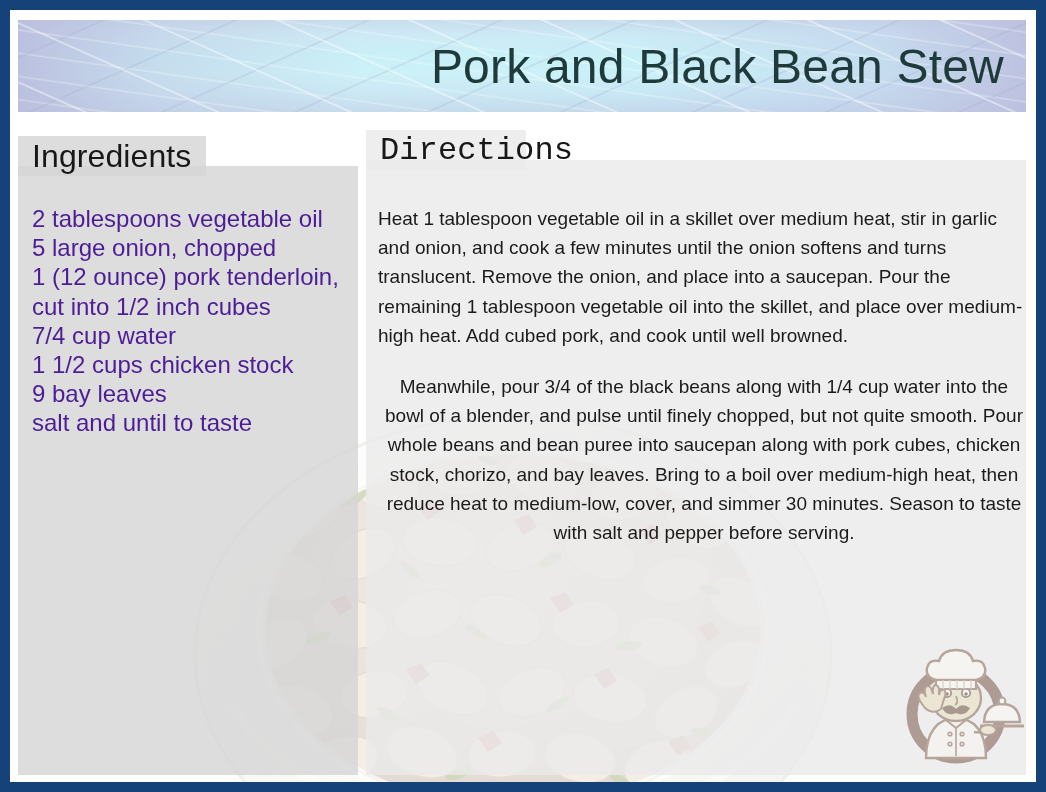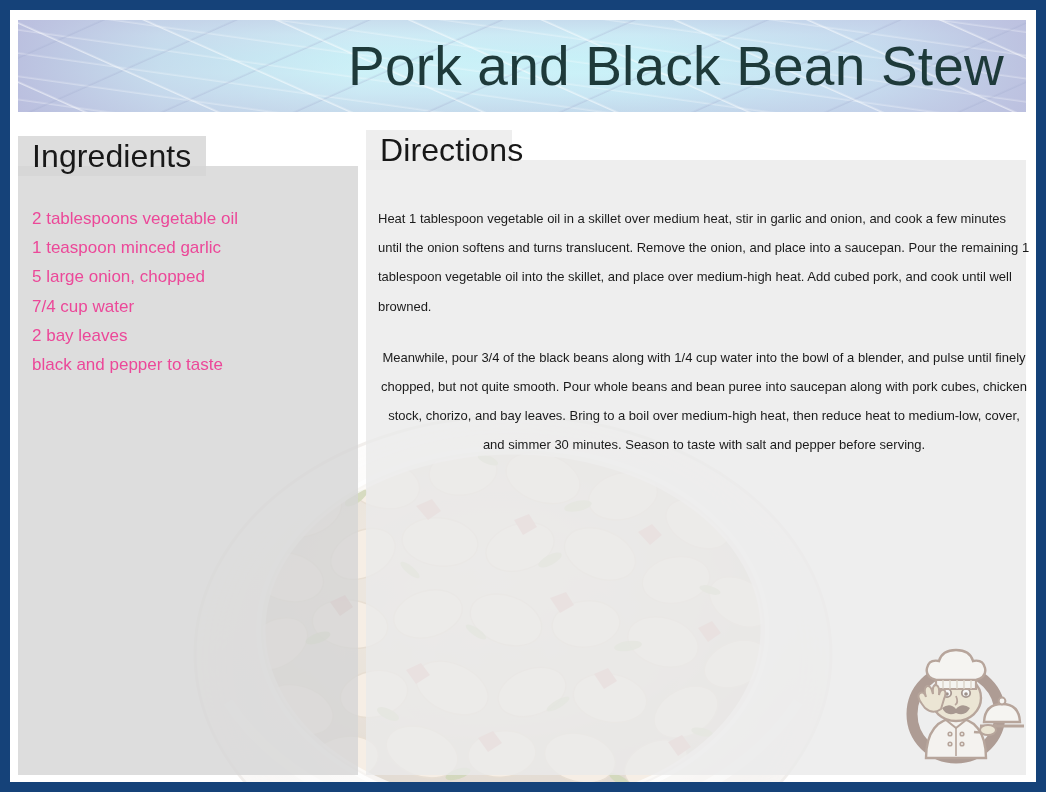--- a/index.html
+++ b/index.html
@@ -66,21 +66,21 @@
         rgba(255,255,255,0.00) 11px,
         rgba(255,255,255,0.30) 12px,
         rgba(255,255,255,0.00) 14px,
         rgba(255,255,255,0.00) 23px);
   }
   #recipe-title {
     position:absolute;
     right:22px; top:50%;
     transform:translateY(-50%);
     color:#1e3a3a;
-    font-size:55px;
+    font-size:48px;
     font-weight:400;
     letter-spacing:0.2px;
     white-space:nowrap;
   }
 
   
   #food-photo {
     position:absolute;
     left:148px; top:392px;
     width:710px; height:560px;
@@ -117,40 +117,41 @@
     letter-spacing:0.1px;
   }
   #ingredients-tab {
     left:8px;
     width:188px;
     background:rgba(214,214,214,0.82);
   }
   #directions-tab {
     left:356px;
     top:120px;
-    width:146px;
+    width:160px;
     background:rgba(234,234,234,0.80);
+    font-family:Liberation Mono, monospace;
   }
 
   
   #ingredients-list {
     position:absolute;
     left:22px; top:194px;
     width:318px;
-    font-size:17px;
+    font-size:24px;
     line-height:29.2px;
-    color:#ec4899;
+    color:#4c1d95;
   }
   #ingredients-list .ing-line { white-space:normal; }
 
   #directions-body {
     position:absolute;
     left:368px; top:194px;
     width:652px;
-    font-size:13px;
+    font-size:19px;
     line-height:29.2px;
     color:#1b1b1b;
   }
   #directions-body p { margin-bottom:22px; }
   #directions-body p:last-child { margin-bottom:0;text-align:center; }
 
   
   #chef-logo {
     position:absolute;
     right:12px; bottom:8px;
@@ -277,25 +278,26 @@
       <div id="banner-texture"></div>
       <div id="recipe-title">Pork and Black Bean Stew</div>
     </div>
 
     <div class="panel" id="ingredients-panel"></div>
     <div class="panel-tab" id="ingredients-tab">
       <span>Ingredients</span>
     </div>
     <div id="ingredients-list">
         <div class="ing-line">2 tablespoons vegetable oil</div>
-        <div class="ing-line">1 teaspoon minced garlic</div>
         <div class="ing-line">5 large onion, chopped</div>
+        <div class="ing-line">1 (12 ounce) pork tenderloin, cut into 1/2 inch cubes</div>
         <div class="ing-line">7/4 cup water</div>
-        <div class="ing-line">2 bay leaves</div>
-        <div class="ing-line">black and pepper to taste</div>
+        <div class="ing-line">1 1/2 cups chicken stock</div>
+        <div class="ing-line">9 bay leaves</div>
+        <div class="ing-line">salt and until to taste</div>
       </div>
 
     <div class="panel" id="directions-panel"></div>
     <div class="panel-tab" id="directions-tab">
       <span>Directions</span>
     </div>
     <div id="directions-body">
         <p>Heat 1 tablespoon vegetable oil in a skillet over medium heat, stir in garlic and onion, and cook a few minutes until the onion softens and turns translucent. Remove the onion, and place into a saucepan. Pour the remaining 1 tablespoon vegetable oil into the skillet, and place over medium-high heat. Add cubed pork, and cook until well browned.</p>
         <p>Meanwhile, pour 3/4 of the black beans along with 1/4 cup water into the bowl of a blender, and pulse until finely chopped, but not quite smooth. Pour whole beans and bean puree into saucepan along with pork cubes, chicken stock, chorizo, and bay leaves. Bring to a boil over medium-high heat, then reduce heat to medium-low, cover, and simmer 30 minutes. Season to taste with salt and pepper before serving.</p>
       </div>

